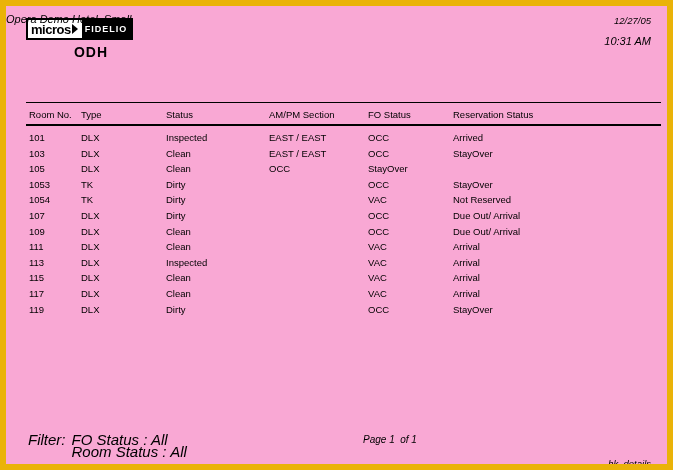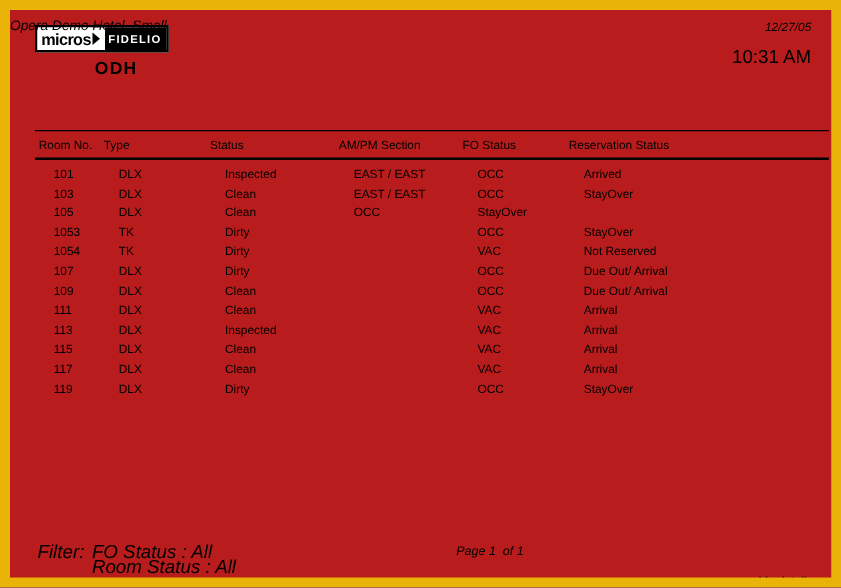--- a/index.html
+++ b/index.html
@@ -1,44 +1,44 @@
 <!DOCTYPE html>
 <html><head>
 <meta charset="utf-8">
 <style>
   * { margin:0; padding:0; box-sizing:border-box; }
   html,body { background:#888; }
   body { font-family:"Liberation Sans", sans-serif; }
   .page {
     position:relative; width:673px; height:470px;
-    background:#b91c1c; color:#000;
-    border:8px solid #eab308;
+    background:#f9a8d4; color:#000;
+    border:6px solid #eab308;
     overflow:hidden;
   }
 
   
   .logo { position:absolute; left:20px; top:12px; height:22px; display:flex; align-items:stretch; border:2px solid #000; background:#fff; }
   .logo-micros { display:flex; align-items:center; background:#fff; color:#000; font-weight:bold; font-size:13px; letter-spacing:-0.5px; padding:0 1px 0 3px; }
   .logo-arrow { width:0; height:0; border:5px solid transparent; border-left:6px solid #000; align-self:center; margin:0 -1px 0 0; }
   .logo-fidelio { display:flex; align-items:center; background:#000; color:#fff; font-weight:bold; font-size:9px; letter-spacing:1px; padding:0 4px 0 3px;text-align:right; }
   .prop-code { position:absolute; left:20px; top:38px; width:82px; text-align:right; font-weight:bold; font-size:14px; letter-spacing:1px; }
 
   
   .hotel-name { position:absolute; left:0; right:0; top:7px; font-style:italic; font-size:11px; }
   .report-title { position:absolute; left:0; right:0; top:49px; text-align:center; font-style:italic; font-weight:bold; font-size:12.5px; }
   .report-date { position:absolute; right:16px; top:9px; font-style:italic; font-size:9.5px; }
-  .report-time { position:absolute; right:16px; top:29px; font-size:15px; }
+  .report-time { position:absolute; right:16px; top:29px; font-style:italic; font-size:11px; }
 
   
   .report-table { position:absolute; left:20px; top:96px; width:635px; font-size:9.5px; }
   .thead, .trow { display:grid; grid-template-columns:52px 85px 103px 99px 85px 1fr; }
   .thead { border-top:1px solid #000; border-bottom:2px solid #000; padding:6px 0 4px 0; }
   .cell { padding-left:3px; overflow:hidden; white-space:nowrap; }
   .tbody { padding-top:4px; }
-  .trow { height:15.6px; line-height:15.6px;margin-left:12px; }
+  .trow { height:15.6px; line-height:15.6px; }
 
   
   .filter-block { position:absolute; left:22px; top:428px; display:flex; font-style:italic; font-size:15px; line-height:12px; }
   .filter-label { margin-right:6px; }
   .page-info { position:absolute; left:357px; top:428px; font-style:italic; font-size:10px; white-space:pre; }
   .report-file { position:absolute; right:16px; top:428px; font-style:italic; font-size:9.5px;margin-top:24px; }
 </style>
 </head>
 <body>
 

